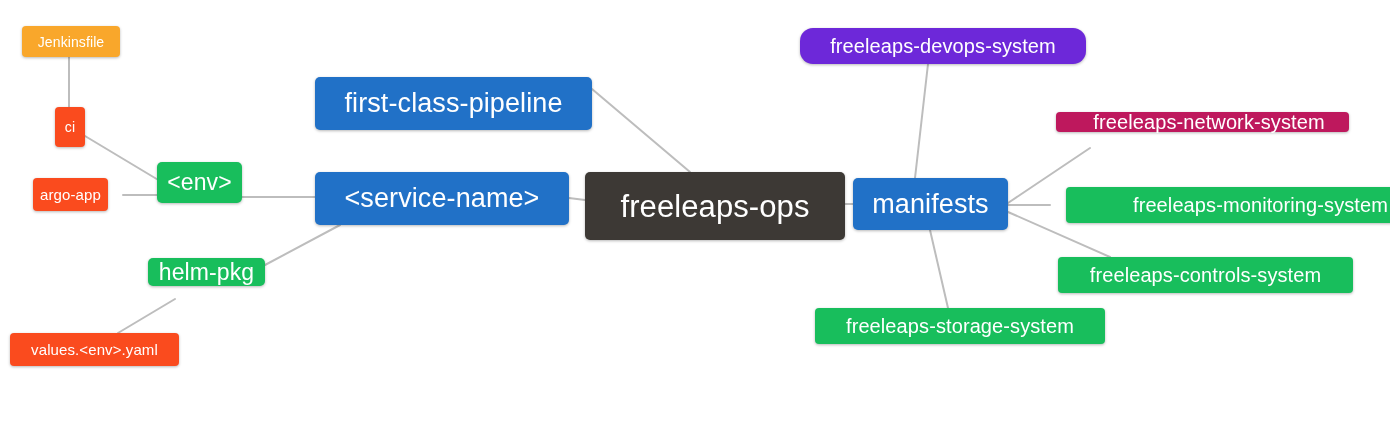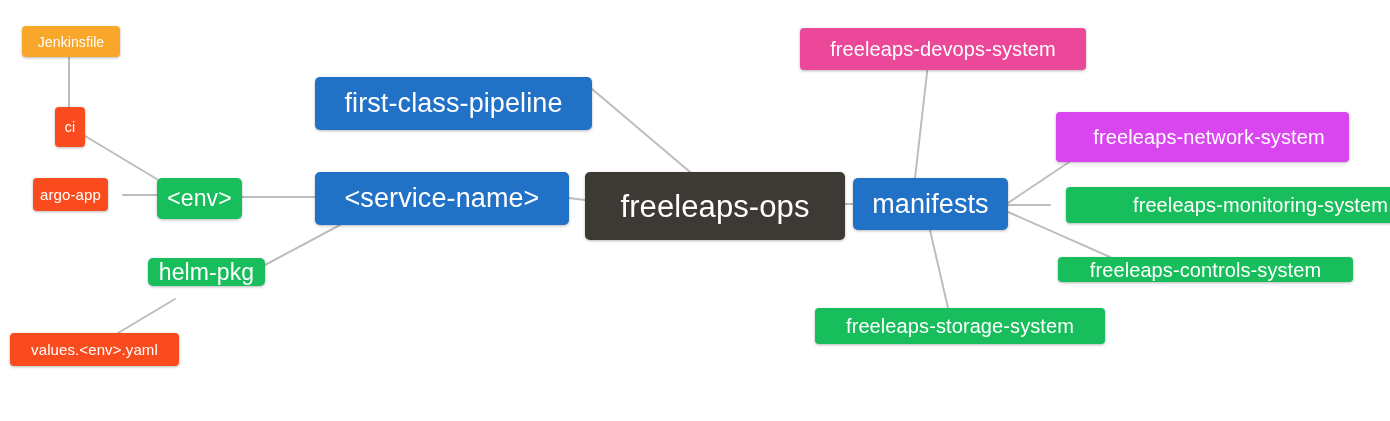--- a/index.html
+++ b/index.html
@@ -76,47 +76,47 @@
       </div>
       <div class="node tier-major" style="left: 315px; top: 36px; width: 277px; height: 53px; background: rgb(33, 113, 199); margin-top: 41px;">
         <span>first-class-pipeline</span>
       </div>
       <div class="node tier-major" style="left: 315px; top: 172px; width: 254px; height: 53px; background: rgb(33, 113, 199);">
         <span>&lt;service-name&gt;</span>
       </div>
       <div class="node tier-major" style="left: 853px; top: 178px; width: 155px; height: 52px; background: rgb(33, 113, 199);">
         <span>manifests</span>
       </div>
-      <div class="node tier-mid" style="left: 157px; top: 178px; width: 85px; height: 41px; background: rgb(24, 190, 92);">
+      <div class="node tier-mid" style="left: 157px; top: 162px; width: 85px; height: 41px; background: rgb(24, 190, 92);">
         <span>&lt;env&gt;</span>
       </div>
       <div class="node tier-mid" style="left: 148px; top: 258px; width: 117px; height: 28px; background: rgb(24, 190, 92);">
         <span>helm-pkg</span>
       </div>
       <div class="node tier-tiny" style="left: 55px; top: 107px; width: 30px; height: 40px; background: rgb(250, 75, 30); justify-content: center;">
         <span>ci</span>
       </div>
       <div class="node tier-tiny" style="left: 22px; top: 26px; width: 98px; height: 31px; background: rgb(249, 167, 43);">
         <span>Jenkinsfile</span>
       </div>
       <div class="node tier-small" style="left: 33px; top: 178px; width: 75px; height: 33px; background: rgb(250, 75, 30);">
         <span>argo-app</span>
       </div>
       <div class="node tier-small" style="left: 10px; top: 333px; width: 169px; height: 33px; background: rgb(250, 75, 30);">
         <span>values.&lt;env&gt;.yaml</span>
       </div>
-      <div class="node tier-leaf" style="left: 800px; top: 28px; width: 286px; height: 42px; background: #ec4899;">
+      <div class="node tier-leaf" style="left: 800px; top: 28px; width: 286px; height: 36px; background: #6d28d9; border-radius: 13px;">
         <span>freeleaps-devops-system</span>
       </div>
-      <div class="node tier-leaf" style="left: 1056px; top: 112px; width: 293px; height: 50px; background: #d946ef; padding-left: 13px;">
+      <div class="node tier-leaf" style="left: 1056px; top: 112px; width: 293px; height: 20px; background: #be185d; padding-left: 13px;">
         <span>freeleaps-network-system</span>
       </div>
       <div class="node tier-leaf" style="left: 1050px; top: 187px; width: 389px; height: 36px; background: rgb(24, 190, 92); margin-left: 16px;">
         <span>freeleaps-monitoring-system</span>
       </div>
-      <div class="node tier-leaf" style="left: 1058px; top: 257px; width: 295px; height: 25px; background: rgb(24, 190, 92); text-align: right;">
+      <div class="node tier-leaf" style="left: 1058px; top: 257px; width: 295px; height: 36px; background: rgb(24, 190, 92); text-align: right;">
         <span>freeleaps-controls-system</span>
       </div>
       <div class="node tier-leaf" style="left: 815px; top: 308px; width: 290px; height: 36px; background: rgb(24, 190, 92);">
         <span>freeleaps-storage-system</span>
       </div>
     </div>
 </div>
 
 </body></html>

